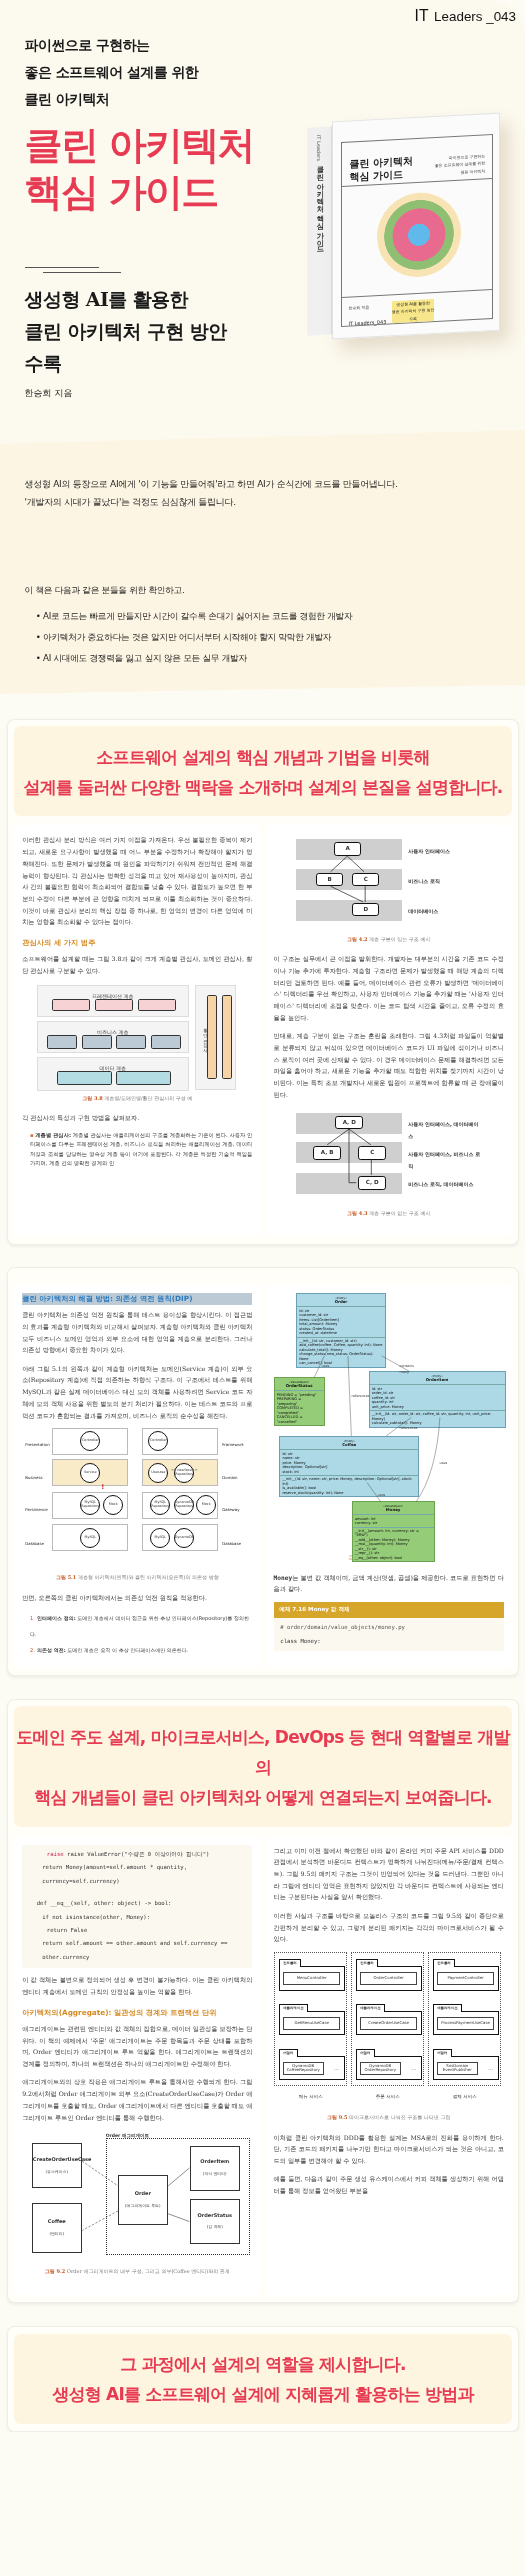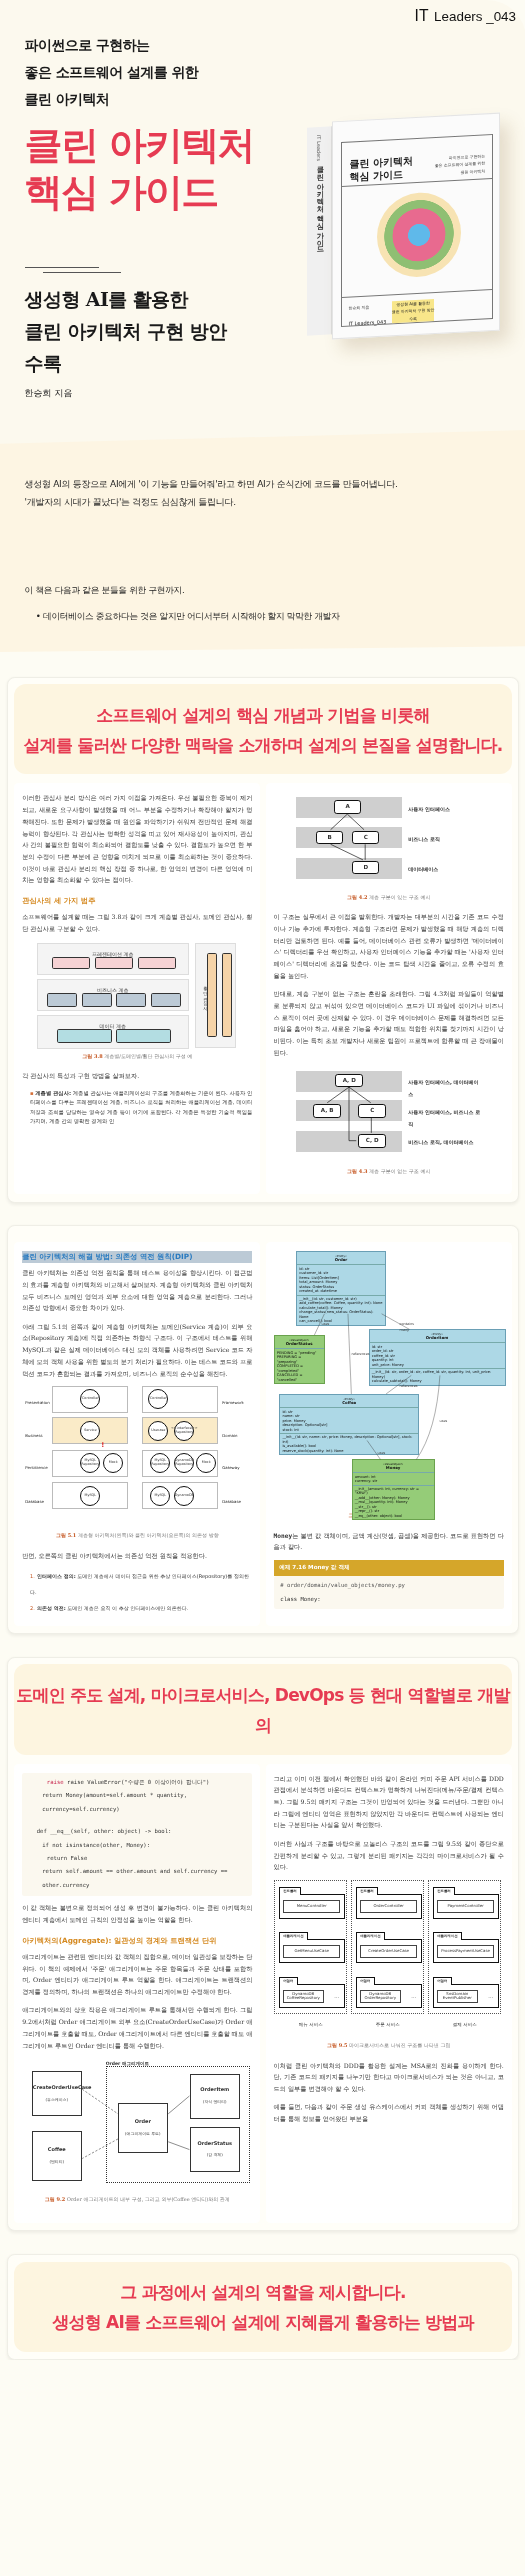--- a/index.html
+++ b/index.html
@@ -28,21 +28,21 @@
   .book .mandala { position: absolute; left: 35px; top: 54px; width: 84px; height: 84px; border-radius: 50%; background: radial-gradient(circle, #5fb9ea 0 18%, #e86a8f 19% 44%, #8fbf73 45% 58%, #f7e3b3 59% 100%); }
   .book .c-auth { position: absolute; left: 6.7px; top: 163px; font-size: 3.9px; color: #333; }
   .book .c-ital { position: absolute; left: 50px; top: 161px; font-size: 3.9px; line-height: 7.3px; text-align: center; color: #222; background: #f8e68a; }
   .book .c-it { position: absolute; left: 6.7px; top: 178px; font-size: 5px; color: #222; }
 
   .ai-title { position: absolute; left: 24.6px; top: 325px; font-family: "DejaVu Serif", serif; font-size: 19px; font-weight: 700; line-height: 32px; letter-spacing: -0.6px; color: #1a1a1a; }
   .author { position: absolute; left: 24.6px; top: 434px; font-size: 9px; color: #222; }
 
   
   .card { position: relative; margin: 0 6.7px; background: #fffef8; border: 0.6px solid #efeee6; border-radius: 7.8px; box-shadow: 0 1.1px 3.4px rgba(0,0,0,0.06); padding: 6.7px 6.7px 7.8px 6.7px; }
-  .banner { background: #fdf5e0; border-radius: 12px; padding: 15.7px 0 14.5px; text-align: center; }
+  .banner { background: #fdf5e0; border-radius: 7px; padding: 15.7px 0 14.5px; text-align: center; }
   .banner h2 { font-size: 17px; font-weight: 900; line-height: 30px; color: #e63b52; letter-spacing: -0.8px; }
   .cols { display: flex; gap: 5.6px; margin-top: 9px; }
   .col { flex: 1; background: #fff; border-radius: 4.5px; padding: 9px 7.8px; font-family: "DejaVu Serif", serif; font-size: 6.2px; line-height: 11.7px; color: #333; overflow: hidden; }
   .col p { margin-bottom: 6.7px; text-align: justify; }
   .col h4 { font-family: "DejaVu Sans", sans-serif; font-size: 7.3px; font-weight: 700; color: #d58a22; margin: 9px 0 4.5px; }
   .col h4.blue { color: #2a7bc0; }
   .caption { text-align: center; font-size: 5px; color: #777; margin: 2.2px 0 7.8px; font-family: "DejaVu Serif", serif; }
   .caption b { color: #c4541e; }
   .gap { height: 22.4px; }
 
@@ -152,23 +152,25 @@
   <section style="position:relative;height:173px;background:#fdf5e3;clip-path:polygon(0 8%,100% 0,100% 94%,0 100%);margin-top:-34px;padding:45px 24.6px 0;">
     <div style="font-size:9px;line-height:18px;letter-spacing:-0.3px;color:#222;">
       <p>
         <span>생성형 AI의 등장으로 AI에게 '이 기능을 만들어줘'라고 하면 AI가 순식간에 코드를 만들어냅니다.</span><br>
         <span>'개발자의 시대가 끝났다'는 걱정도 심심찮게 들립니다.</span>
       </p>
     </div>
   </section>
   <section style="position:relative;background:#fdf5e3;margin-top:-22.4px;padding:0 24.6px 24.6px;clip-path:polygon(0 0,100% 0,100% 92%,0 100%);">
     <div style="font-size:8.7px;line-height:18px;letter-spacing:-0.3px;color:#222;">
-      <p style="margin-bottom:7.8px;">이 책은 다음과 같은 분들을 위한 구현까지.</p>
+      <p style="margin-bottom:7.8px;">이 책은 다음과 같은 분들을 위한 확인하고.</p>
       <ul style="list-style:none;margin-left:11.2px;">
-        <li style="line-height:21px;">• <span>데이터베이스 중요하다는 것은 알지만 어디서부터 시작해야 할지 막막한 개발자</span></li>
+        <li style="line-height:21px;">• <span>AI로 코드는 빠르게 만들지만 시간이 갈수록 손대기 싫어지는 코드를 경험한 개발자</span></li>
+        <li style="line-height:21px;">• <span>아키텍처가 중요하다는 것은 알지만 어디서부터 시작해야 할지 막막한 개발자</span></li>
+        <li style="line-height:21px;">• <span>AI 시대에도 경쟁력을 잃고 싶지 않은 모든 실무 개발자</span></li>
       </ul>
     </div>
   </section>
 
   <div style="height:24.6px;"></div>
 
   <section class="card">
     <div class="banner">
       <h2>
         <div>소프트웨어 설계의 핵심 개념과 기법을 비롯해</div>
@@ -400,20 +402,21 @@
       </div>
     </div>
   </section>
 
   <div class="gap"></div>
 
   <section class="card">
     <div class="banner">
       <h2>
         <div>도메인 주도 설계, 마이크로서비스, DevOps 등 현대 역할별로 개발의</div>
+        <div>핵심 개념들이 클린 아키텍처와 어떻게 연결되는지 보여줍니다.</div>
       </h2>
     </div>
     <div class="cols">
       <div class="col">
         <div class="code">
           <div style="padding-left:18px;"><span class="kw">raise</span> <span>raise ValueError("수량은 0 이상이어야 합니다")</span></div>
           <div style="padding-left:13.4px;">return Money(amount=self.amount * quantity, currency=self.currency)</div>
           <div style="height:9px;"></div>
           <div style="padding-left:7.8px;">def __eq__(self, other: object) -&gt; bool:</div>
           <div style="padding-left:13.4px;">if not isinstance(other, Money):</div>

